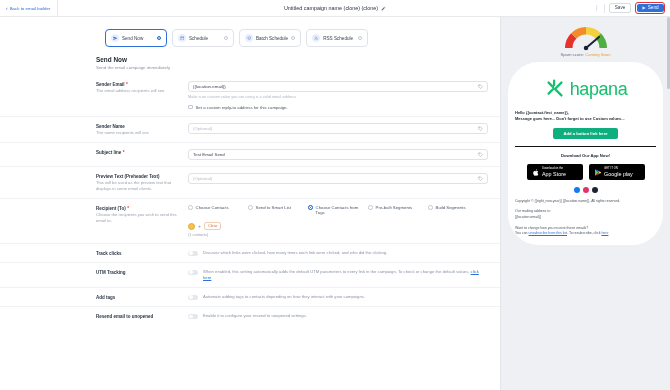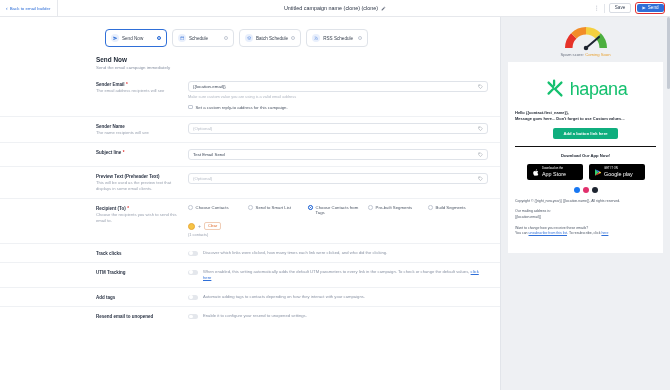--- a/index.html
+++ b/index.html
@@ -177,21 +177,22 @@
 
   
   .gauge-wrap { padding: 6px 0 2px; display: flex; flex-direction: column; align-items: center; }
   .gauge { width: 54px; height: 28px; }
   .gauge-cap { font-size: 4.2px; margin-top: 1px; }
   .cap-a { color: #6b7280; }
   .cap-b { color: #e8a030; }
 
   .mail-card {
     margin: 3px 7px 0; background: #fff;
-    padding: 8px 7px 16px;
+    padding: 8px 7px 8px;
+    border-radius: 31px;
   }
   .logo-row { display: flex; align-items: center; justify-content: center; gap: 4px; padding: 8px 0 10px; }
   .logo-mark { width: 22px; height: 22px; }
   .logo-word { font-size: 18px; color: #14c06e; letter-spacing: -0.4px; line-height: 1; }
   .mail-line { font-size: 4px; color: #1d2430; font-weight: bold; line-height: 1.5; }
   .cta {
     display: block; margin: 6px auto 0; background: #0fae7e;
     color: #fff; font-size: 4.2px; font-weight: bold;
     padding: 3px 10px; border: none; border-radius: 2px;
   }

